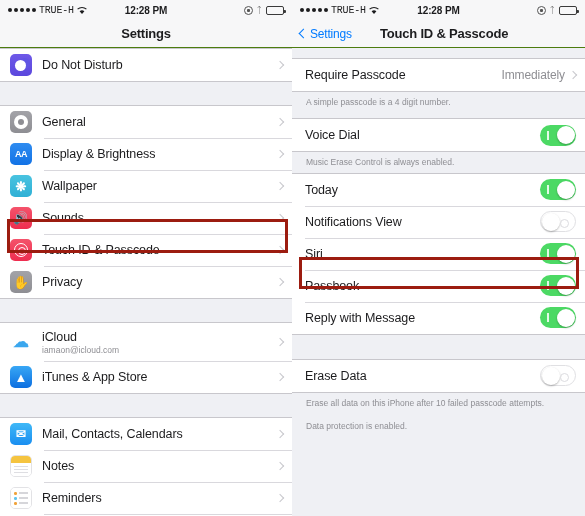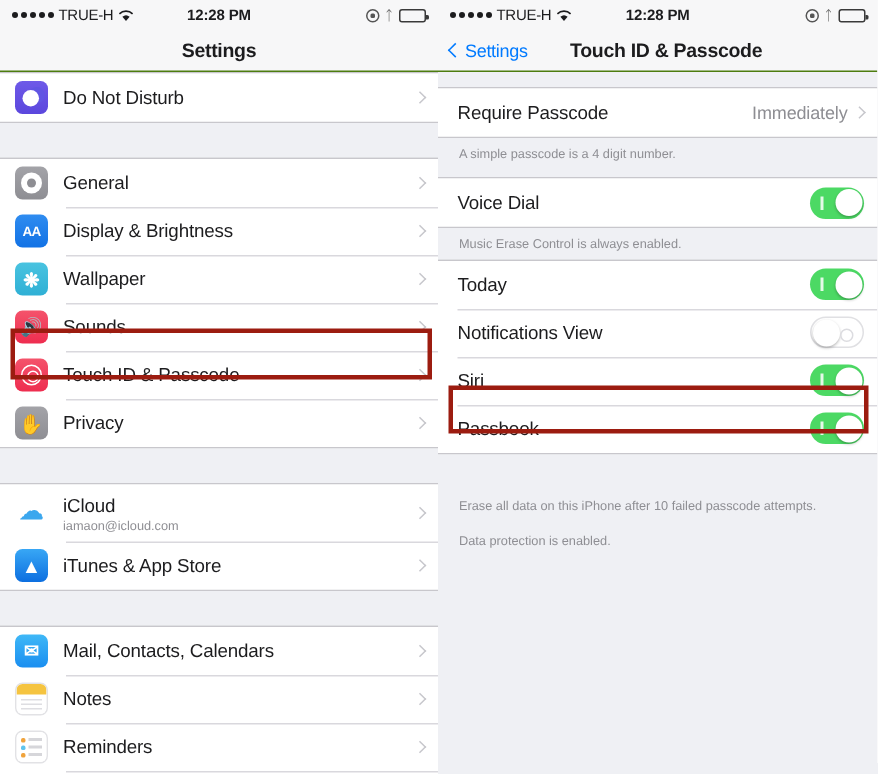--- a/index.html
+++ b/index.html
@@ -34,21 +34,21 @@
     display: flex;
     align-items: center;
     padding: 0 8px;
     font-size: 10px;
     color: #1c1c1e;
     position: relative;
   }
   .sb-left { display: flex; align-items: center; gap: 3px; }
   .dots { display:flex; align-items:center; gap:2px; }
   .dot { width:4px; height:4px; border-radius:50%; background:#1c1c1e; display:block; }
-  .carrier { font-size:10px; letter-spacing:-0.2px; }
+  .carrier { font-size:10px; letter-spacing:-0.2px;font-family:Liberation Mono, monospace; }
   .wifi-icon { display:inline-block; width:10px; height:9px; position:relative; }
   .sb-center {
     position:absolute; left:0; right:0; text-align:center;
     font-size:10px; font-weight:bold; letter-spacing:-0.1px;
     pointer-events:none;
   }
   .sb-right {
     margin-left:auto; display:flex; align-items:center; gap:4px;
     position:relative; z-index:2;
   }
@@ -512,24 +512,46 @@
         <div class="row plain" style="padding-left:13px">
           <span class="row-text">
               <span class="row-label">Passbook</span>
             </span>
           <span class="row-right">
               <span class="toggle on">
                 <span class="knob"></span>
               </span>
             </span>
         </div>
+        <div class="row plain" style="padding-left:13px">
+          <span class="row-text">
+              <span class="row-label">Reply with Message</span>
+            </span>
+          <span class="row-right">
+              <span class="toggle on">
+                <span class="knob"></span>
+              </span>
+            </span>
+        </div>
       </div>
 
       <div class="spacer" style="height:24px"></div>
 
+      <div class="group">
+        <div class="row plain" style="padding-left:13px">
+          <span class="row-text">
+              <span class="row-label">Erase Data</span>
+            </span>
+          <span class="row-right">
+              <span class="toggle off">
+                <span class="knob"></span>
+              </span>
+            </span>
+        </div>
+      </div>
 
       <div class="footnote">Erase all data on this iPhone after 10 failed passcode attempts.</div>
       <div class="footnote" style="padding-top:8px">Data protection is enabled.</div>
     </div>
 
     <div class="hl" style="left:7px; top:257px; width:280px; height:32px;"></div>
   </div>
 
 </div>
 

